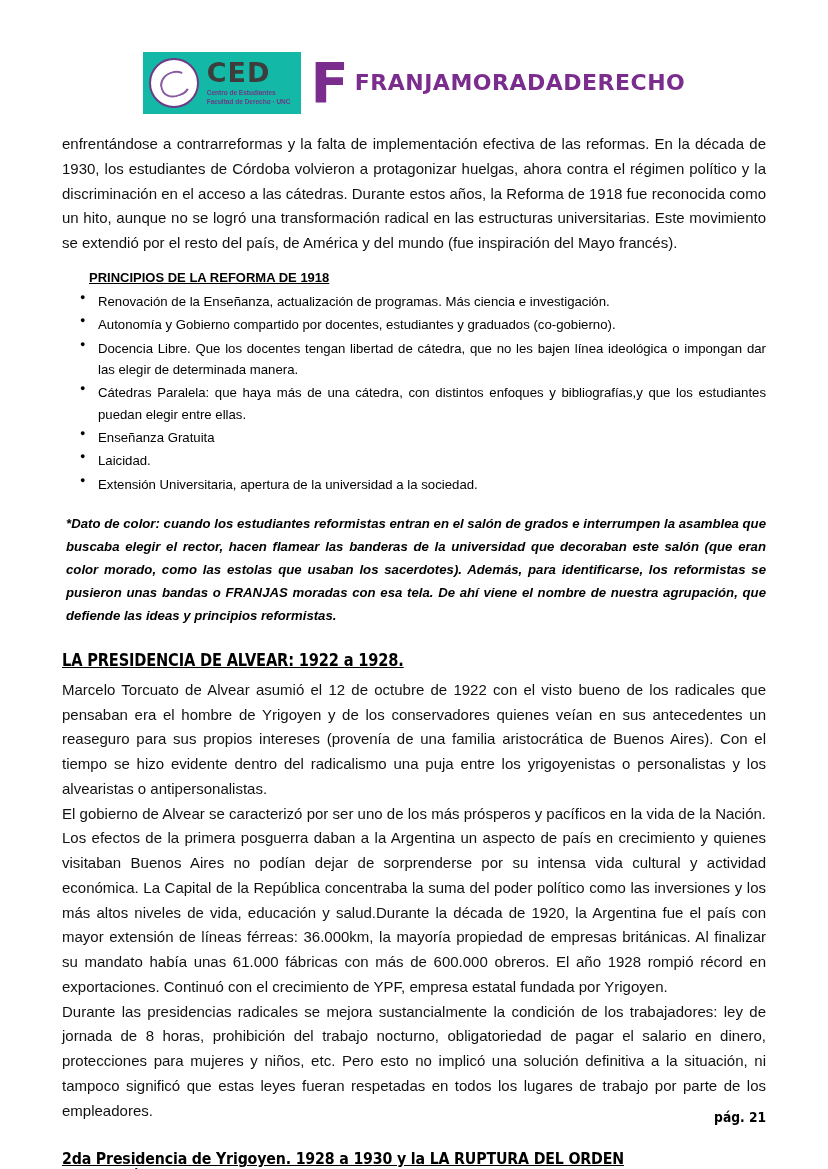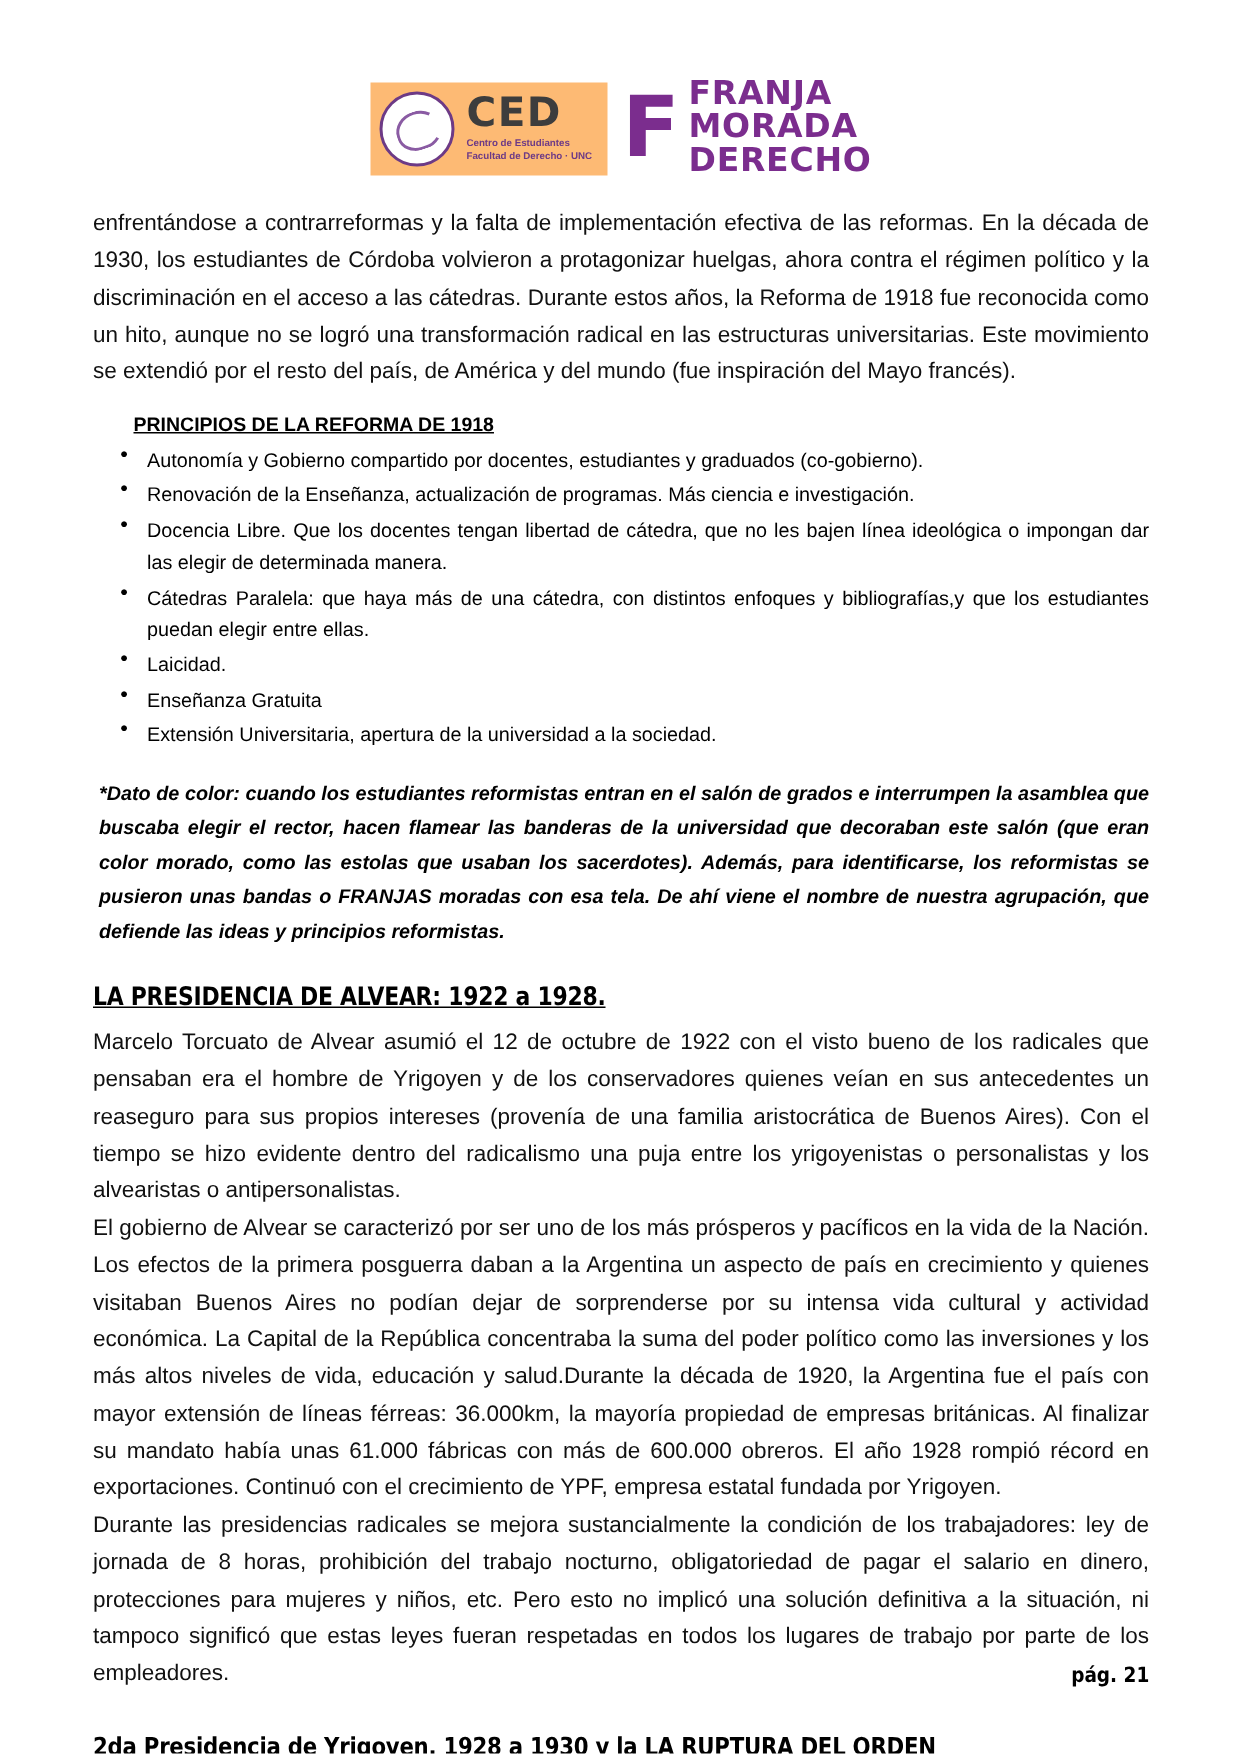--- a/index.html
+++ b/index.html
@@ -29,21 +29,21 @@
     justify-content: center;
     align-items: center;
     gap: 10px;
     margin-top: 6px;
     margin-bottom: 18px;
   }
   .ced-logo {
     display: flex;
     align-items: center;
     gap: 8px;
-    background: #fdba74;
+    background: #14b8a6;
     padding: 6px 10px 6px 6px;
   }
   .ced-mark {
     width: 46px;
     height: 46px;
     border-radius: 50%;
     border: 2px solid #6d3a86;
     position: relative;
     display: block;
     background: #ffffff;
@@ -88,21 +88,21 @@
   .franja-f {
     font-family: "DejaVu Sans", sans-serif;
     font-weight: bold;
     font-size: 56px;
     color: #7b2d8e;
     line-height: 0.85;
     letter-spacing: -2px;
   }
   .franja-words {
     display: flex;
-    flex-direction: column;
+    flex-direction: row;
     line-height: 1.02;
   }
   .franja-words span {
     font-family: "DejaVu Sans", sans-serif;
     font-weight: bold;
     font-size: 22px;
     color: #7b2d8e;
     letter-spacing: 0.5px;
   }
 
@@ -204,26 +204,26 @@
         <span>DERECHO</span>
       </span>
     </div>
   </div>
 
   <p class="para">enfrentándose a contrarreformas y la falta de implementación efectiva de las reformas. En la década de 1930, los estudiantes de Córdoba volvieron a protagonizar huelgas, ahora contra el régimen político y la discriminación en el acceso a las cátedras. Durante estos años, la Reforma de 1918 fue reconocida como un hito, aunque no se logró una transformación radical en las estructuras universitarias. Este movimiento se extendió por el resto del país, de América y del mundo (fue inspiración del Mayo francés).</p>
 
   <h3 class="sec-underline">PRINCIPIOS DE LA REFORMA DE 1918</h3>
 
   <ul class="bullets">
+    <li>Renovación de la Enseñanza, actualización de programas. Más ciencia e investigación.</li>
     <li>Autonomía y Gobierno compartido por docentes, estudiantes y graduados (co-gobierno).</li>
-    <li>Renovación de la Enseñanza, actualización de programas. Más ciencia e investigación.</li>
     <li>Docencia Libre. Que los docentes tengan libertad de cátedra, que no les bajen línea ideológica o impongan dar las elegir de determinada manera.</li>
     <li>Cátedras Paralela: que haya más de una cátedra, con distintos enfoques y bibliografías,y que los estudiantes puedan elegir entre ellas.</li>
+    <li>Enseñanza Gratuita</li>
     <li>Laicidad.</li>
-    <li>Enseñanza Gratuita</li>
     <li>Extensión Universitaria, apertura de la universidad a la sociedad.</li>
   </ul>
 
   <p class="italic-note">*Dato de color: cuando los estudiantes reformistas entran en el salón de grados e interrumpen la asamblea que buscaba elegir el rector, hacen flamear las banderas de la universidad que decoraban este salón (que eran color morado, como las estolas que usaban los sacerdotes). Además, para identificarse, los reformistas se pusieron unas bandas o FRANJAS moradas con esa tela. De ahí viene el nombre de nuestra agrupación, que defiende las ideas y principios reformistas.</p>
 
   <h2 class="head-condensed">LA PRESIDENCIA DE ALVEAR: 1922 a 1928.</h2>
 
   <p class="para tight">Marcelo Torcuato de Alvear asumió el 12 de octubre de 1922 con el visto bueno de los radicales que pensaban era el hombre de Yrigoyen y de los conservadores quienes veían en sus antecedentes un reaseguro para sus propios intereses (provenía de una familia aristocrática de Buenos Aires). Con el tiempo se hizo evidente dentro del radicalismo una puja entre los yrigoyenistas o personalistas y los alvearistas o antipersonalistas.</p>
   <p class="para tight">El gobierno de Alvear se caracterizó por ser uno de los más prósperos y pacíficos en la vida de la Nación. Los efectos de la primera posguerra daban a la Argentina un aspecto de país en crecimiento y quienes visitaban Buenos Aires no podían dejar de sorprenderse por su intensa vida cultural y actividad económica. La Capital de la República concentraba la suma del poder político como las inversiones y los más altos niveles de vida, educación y salud.Durante la década de 1920, la Argentina fue el país con mayor extensión de líneas férreas: 36.000km, la mayoría propiedad de empresas británicas. Al finalizar su mandato había unas 61.000 fábricas con más de 600.000 obreros. El año 1928 rompió récord en exportaciones. Continuó con el crecimiento de YPF, empresa estatal fundada por Yrigoyen.</p>
   <p class="para tight">Durante las presidencias radicales se mejora sustancialmente la condición de los trabajadores: ley de jornada de 8 horas, prohibición del trabajo nocturno, obligatoriedad de pagar el salario en dinero, protecciones para mujeres y niños, etc. Pero esto no implicó una solución definitiva a la situación, ni tampoco significó que estas leyes fueran respetadas en todos los lugares de trabajo por parte de los empleadores.</p>

